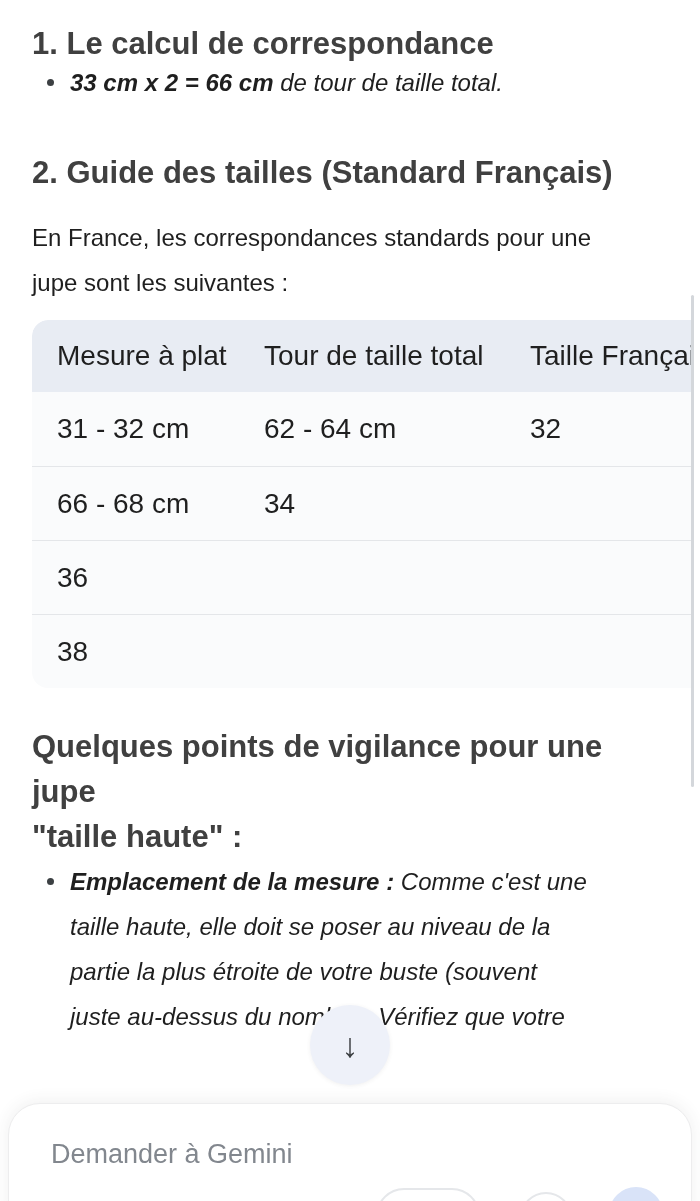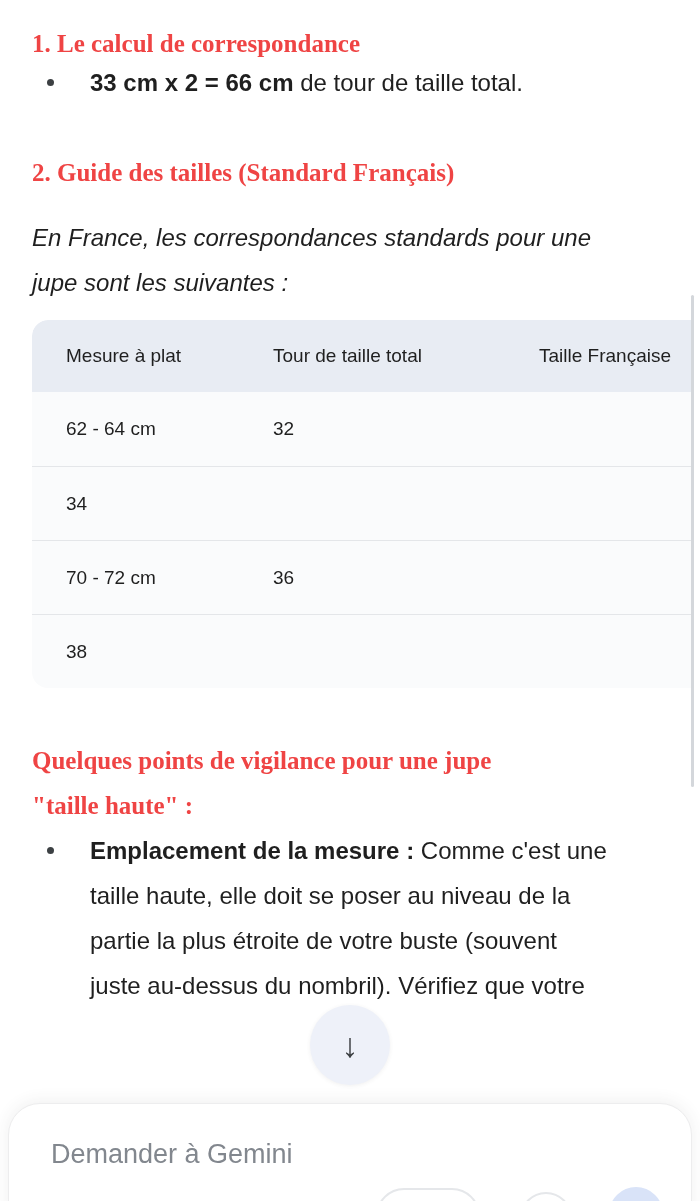--- a/index.html
+++ b/index.html
@@ -9,72 +9,72 @@
     position: relative;
     overflow: hidden;
     font-family: "Liberation Sans", sans-serif;
     color: #1f1f1f;
   }
   .content {
     padding: 28px 32px 0 32px;
     font-size: 24px;
   }
   .h {
-    font-size: 25px;
+    font-size: 31px;
     font-weight: 700;
     line-height: 32px;
-    color: #ef4444;
-    font-family: Liberation Serif, serif;
+    color: #404040;
   }
   .h.multi {
     line-height: 45px;
     white-space: pre-line;
   }
   .para {
     margin-top: 24px;
     line-height: 45px;
     white-space: pre-line;
   }
   .mt-38 { margin-top: 52px; }
-  .mt-26 { margin-top: 26px; font-style: italic; }
-  .mt-50 { margin-top: 50px; }
+  .mt-26 { margin-top: 26px; }
+  .mt-50 { margin-top: 36px; }
   .bullet-row {
     display: flex;
     align-items: flex-start;
     padding-left: 15px;
   }
   .bullet-dot {
     width: 7px; height: 7px;
     border-radius: 50%;
     background: #3c4043;
     margin-top: 19px;
     flex: 0 0 7px;
   }
   .bullet-text {
-    margin-left: 36px;
+    margin-left: 16px;
     line-height: 45px;
     white-space: pre-line;
+    font-style: italic;
   }
   .b { font-weight: 700; }
 
   
   .table-clip {
     margin-top: 15px;
     width: 661px;
     border-radius: 16px 0 0 16px;
     overflow: hidden;
   }
   .table-inner { width: 790px; }
   .t-row {
     display: grid;
     grid-template-columns: 207px 266px 317px;
     align-items: center;
     background: #fafbfc;
   }
-  .t-row > div { padding-left: 34px; font-size: 19px; }
+  .t-row > div { padding-left: 25px; font-size: 28px; }
   .t-head {
     background: #e8ecf3;
     height: 72px;
     border-radius: 16px 0 0 0;
   }
   .t-head > div { font-weight: 500; }
   .t-data { height: 74px; }
   .t-data + .t-data { border-top: 1px solid #e4e6e9; }
 
   
@@ -168,28 +168,29 @@
 jupe sont les suivantes :</p>
 
   <div class="table-clip">
     <div class="table-inner">
       <div class="t-row t-head">
         <div>Mesure à plat</div>
         <div>Tour de taille total</div>
         <div>Taille Française</div>
       </div>
       <div class="t-row t-data">
+        <div>31 - 32 cm</div>
         <div>62 - 64 cm</div>
         <div>32</div>
       </div>
       <div class="t-row t-data">
+        <div>66 - 68 cm</div>
         <div>34</div>
       </div>
       <div class="t-row t-data">
-        <div>70 - 72 cm</div>
         <div>36</div>
       </div>
       <div class="t-row t-data">
         <div>38</div>
       </div>
     </div>
   </div>
 
   <div class="h multi mt-50">Quelques points de vigilance pour une jupe
 "taille haute" :</div>

